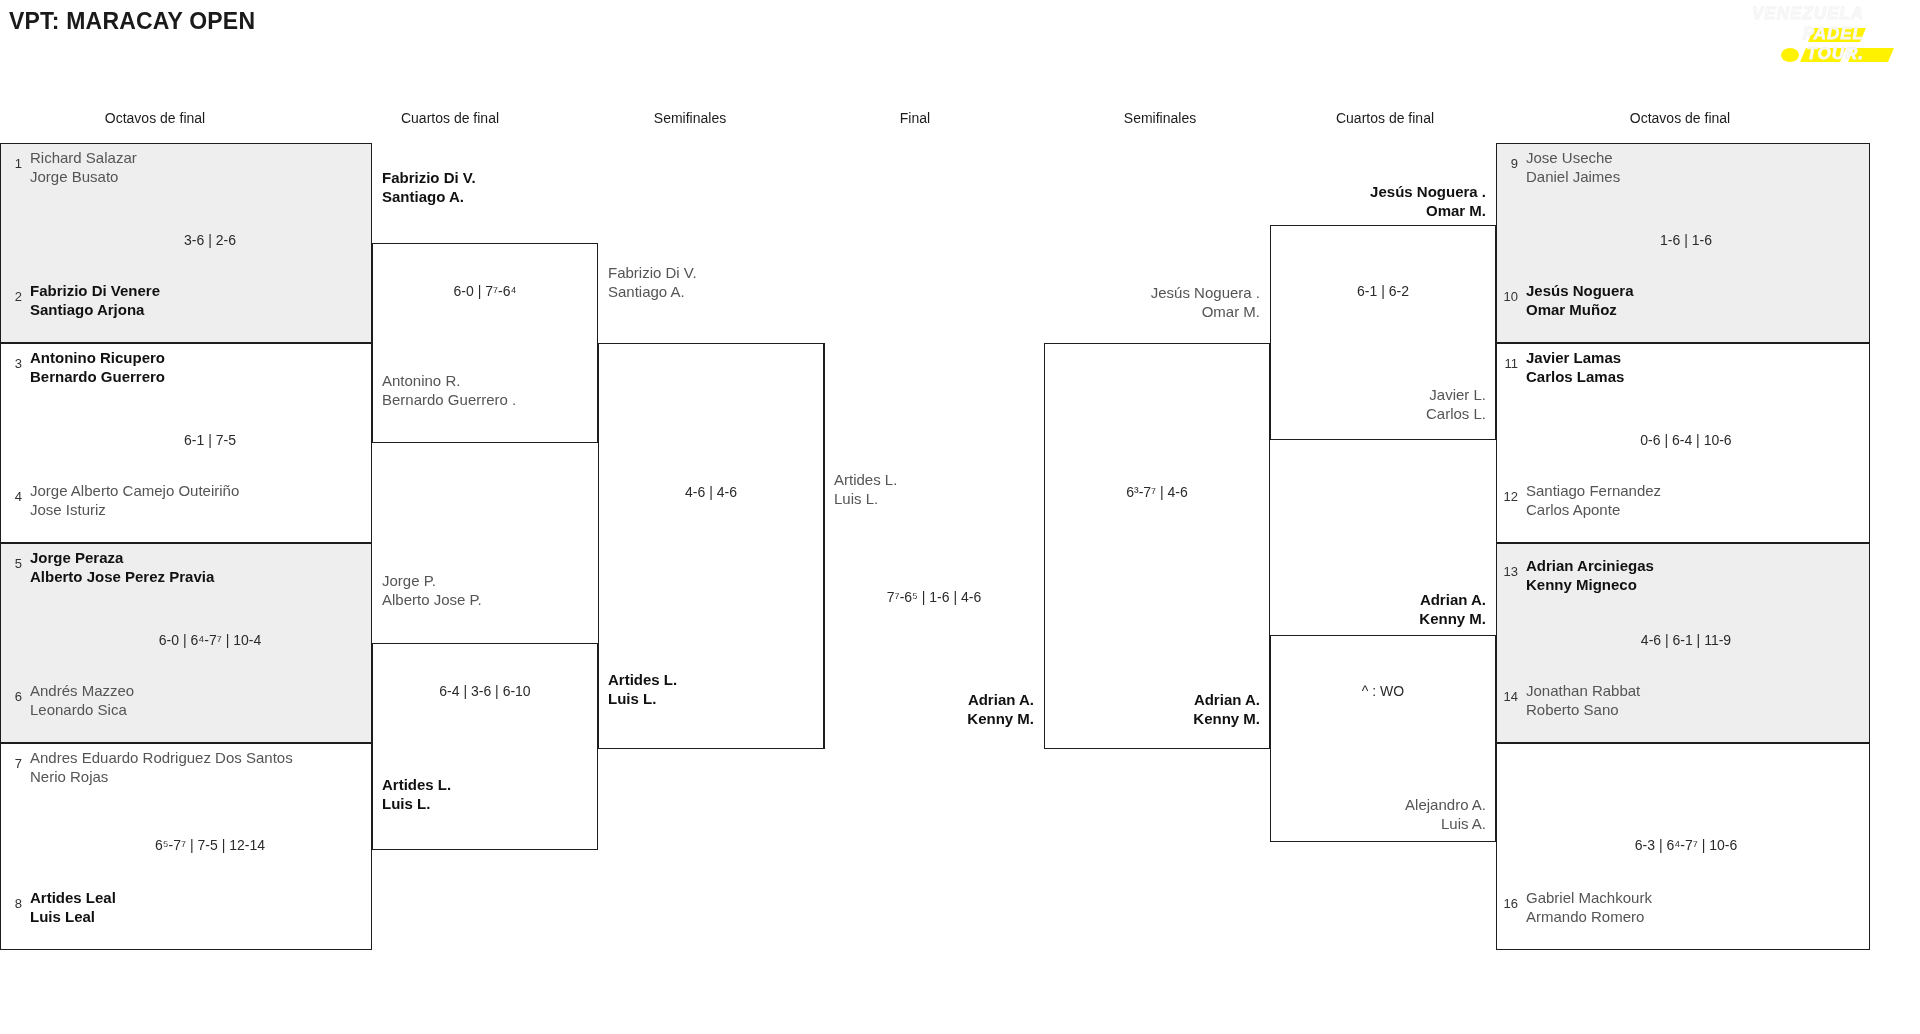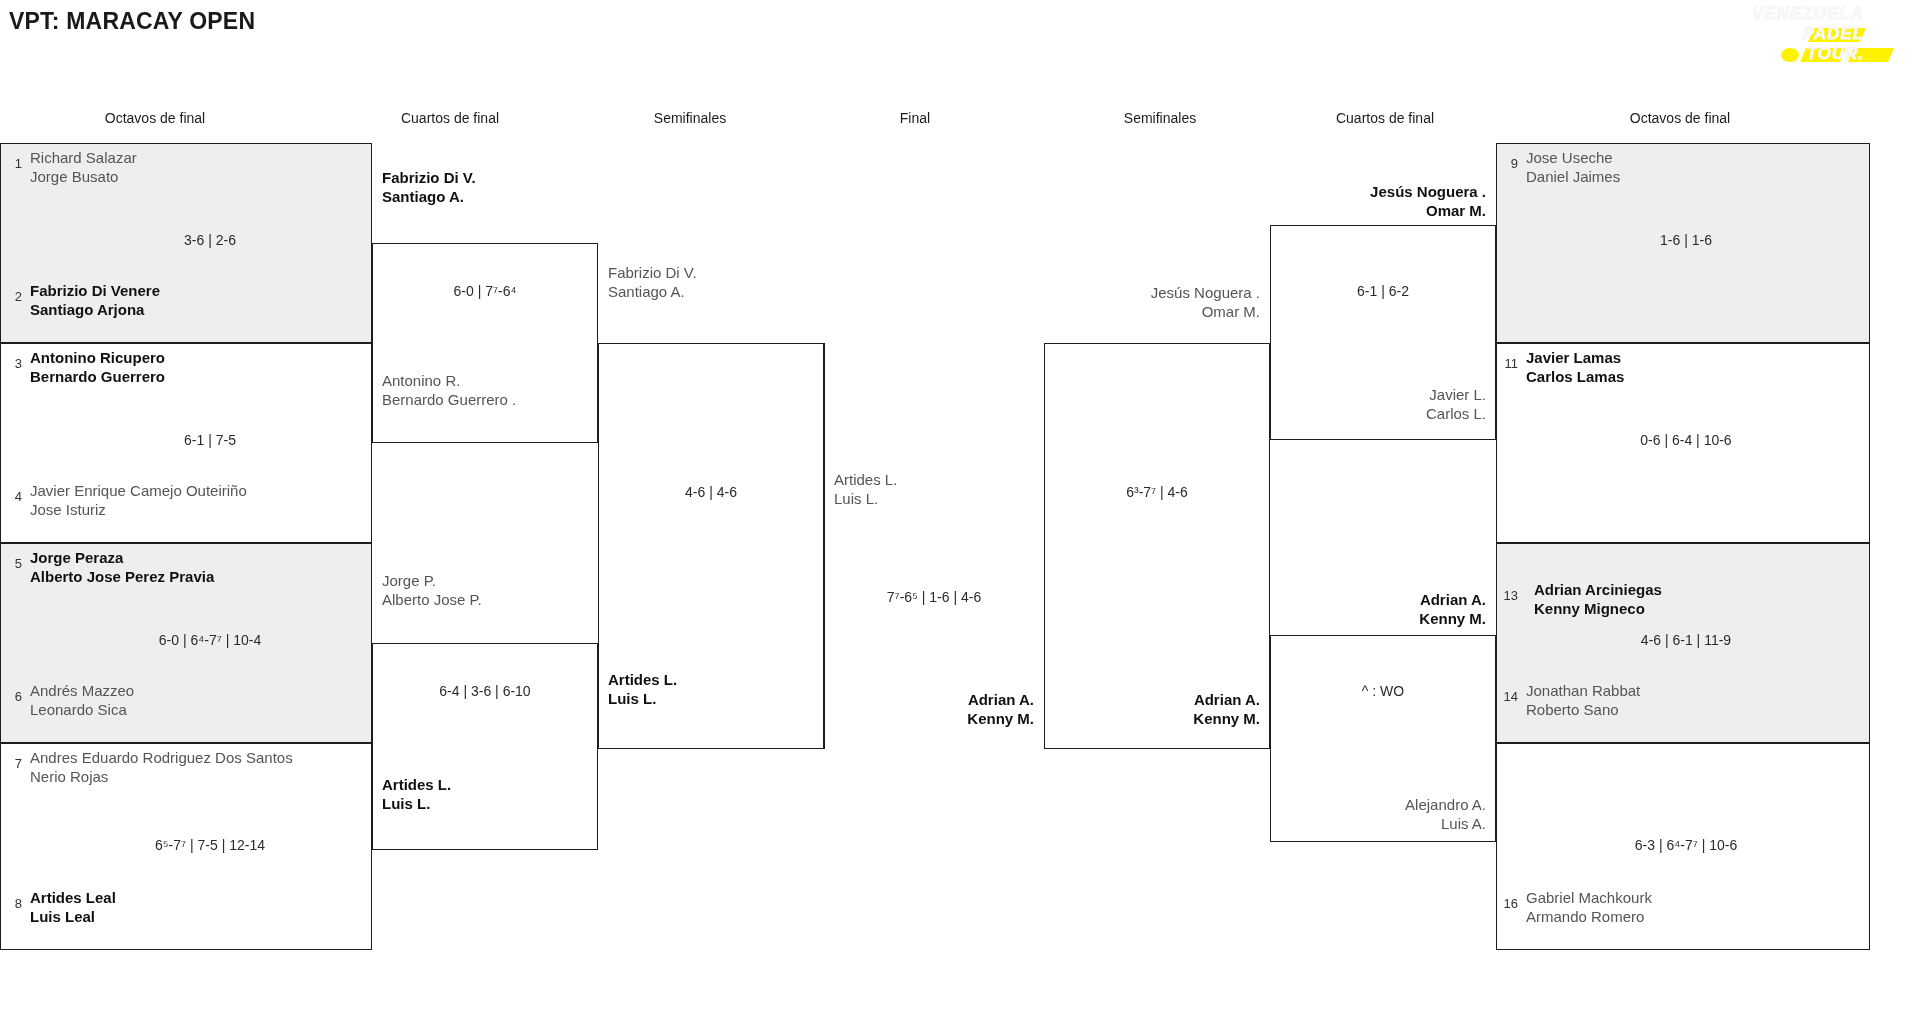--- a/index.html
+++ b/index.html
@@ -115,21 +115,21 @@
   <div class="entry clip" style="left:4px;  top:348px; width:362px;">
     <div class="seed">3</div>
     <div class="names">
       <div class="nm win">Antonino Ricupero</div>
       <div class="nm win">Bernardo Guerrero</div>
     </div>
   </div>
   <div class="entry clip" style="left:4px;  top:481px; width:366px;">
     <div class="seed">4</div>
     <div class="names">
-      <div class="nm">Javier Enrique Camejo Outeiriño</div>
+      <div class="nm">Jorge Alberto Camejo Outeiriño</div>
       <div class="nm">Jose Isturiz</div>
     </div>
   </div>
   <div class="entry clip" style="left:4px;  top:548px; width:362px;">
     <div class="seed">5</div>
     <div class="names">
       <div class="nm win">Jorge Peraza</div>
       <div class="nm win">Alberto Jose Perez Pravia</div>
     </div>
   </div>
@@ -250,28 +250,42 @@
   <div class="box shaded" style="left:1496px; top:543px; width:374px; height:200px;"></div>
   <div class="box" style="left:1496px; top:743px; width:374px; height:207px;"></div>
 
   <div class="entry clip" style="left:1500px; top:148px; width:366px;">
     <div class="seed">9</div>
     <div class="names">
       <div class="nm">Jose Useche</div>
       <div class="nm">Daniel Jaimes</div>
     </div>
   </div>
+  <div class="entry clip" style="left:1500px; top:281px; width:366px;">
+    <div class="seed">10</div>
+    <div class="names">
+      <div class="nm win">Jesús Noguera</div>
+      <div class="nm win">Omar Muñoz</div>
+    </div>
+  </div>
   <div class="entry clip" style="left:1500px; top:348px; width:366px;">
     <div class="seed">11</div>
     <div class="names">
       <div class="nm win">Javier Lamas</div>
       <div class="nm win">Carlos Lamas</div>
     </div>
   </div>
-  <div class="entry clip" style="left:1500px; top:580px; width:366px;gap:8px;">
+  <div class="entry clip" style="left:1500px; top:481px; width:366px;">
+    <div class="seed">12</div>
+    <div class="names">
+      <div class="nm">Santiago Fernandez</div>
+      <div class="nm">Carlos Aponte</div>
+    </div>
+  </div>
+  <div class="entry clip" style="left:1500px; top:556px; width:366px;">
     <div class="seed">13</div>
     <div class="names">
       <div class="nm win">Adrian Arciniegas</div>
       <div class="nm win">Kenny Migneco</div>
     </div>
   </div>
   <div class="entry clip" style="left:1500px; top:681px; width:366px;">
     <div class="seed">14</div>
     <div class="names">
       <div class="nm">Jonathan Rabbat</div>

